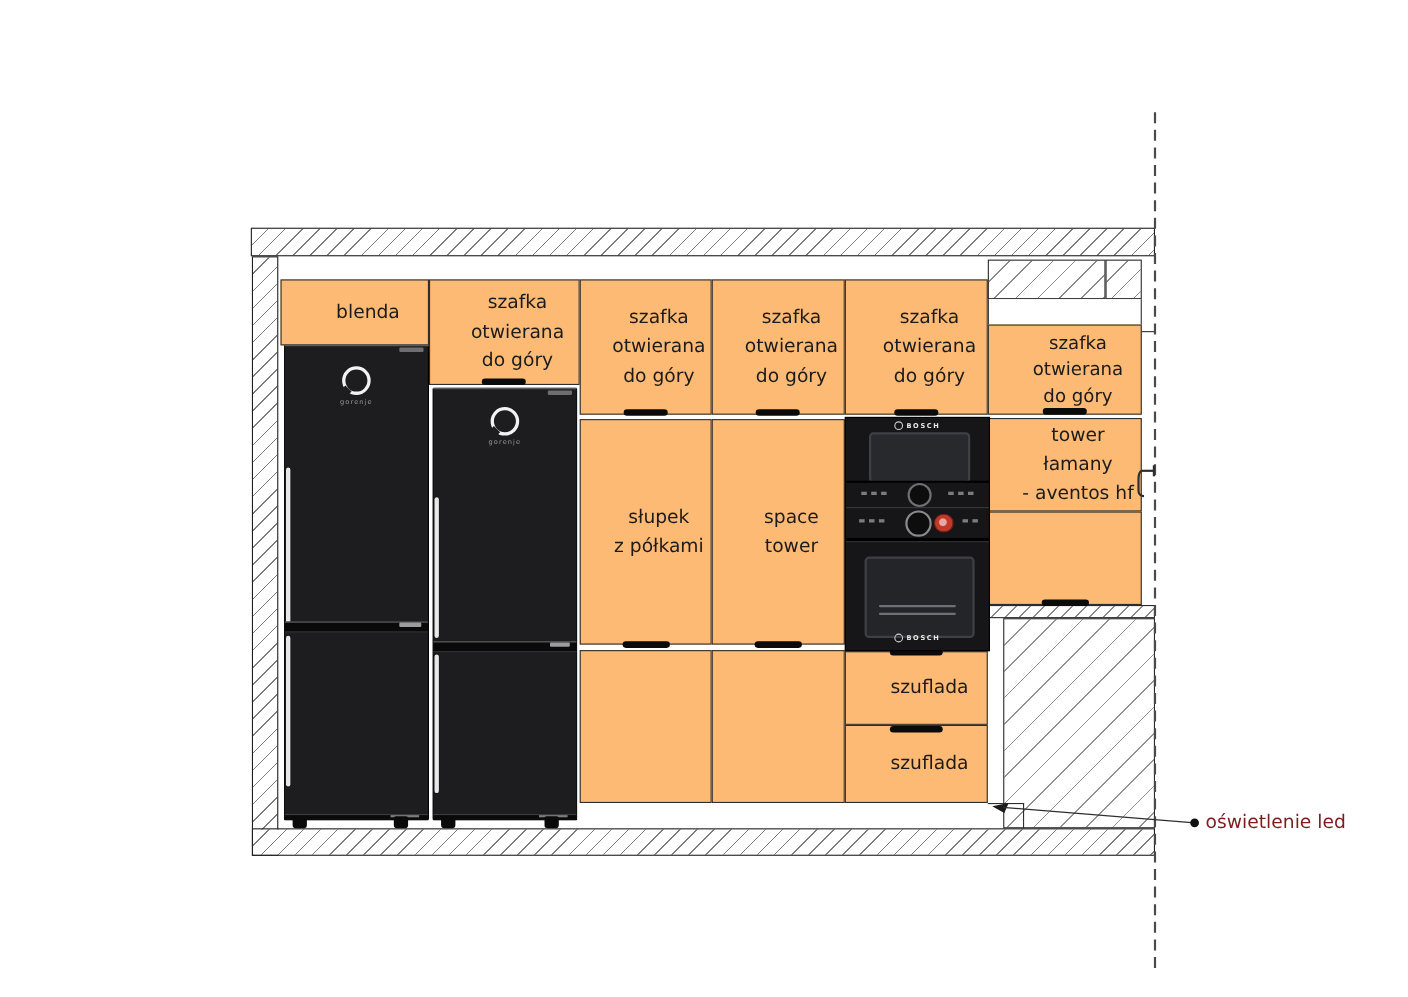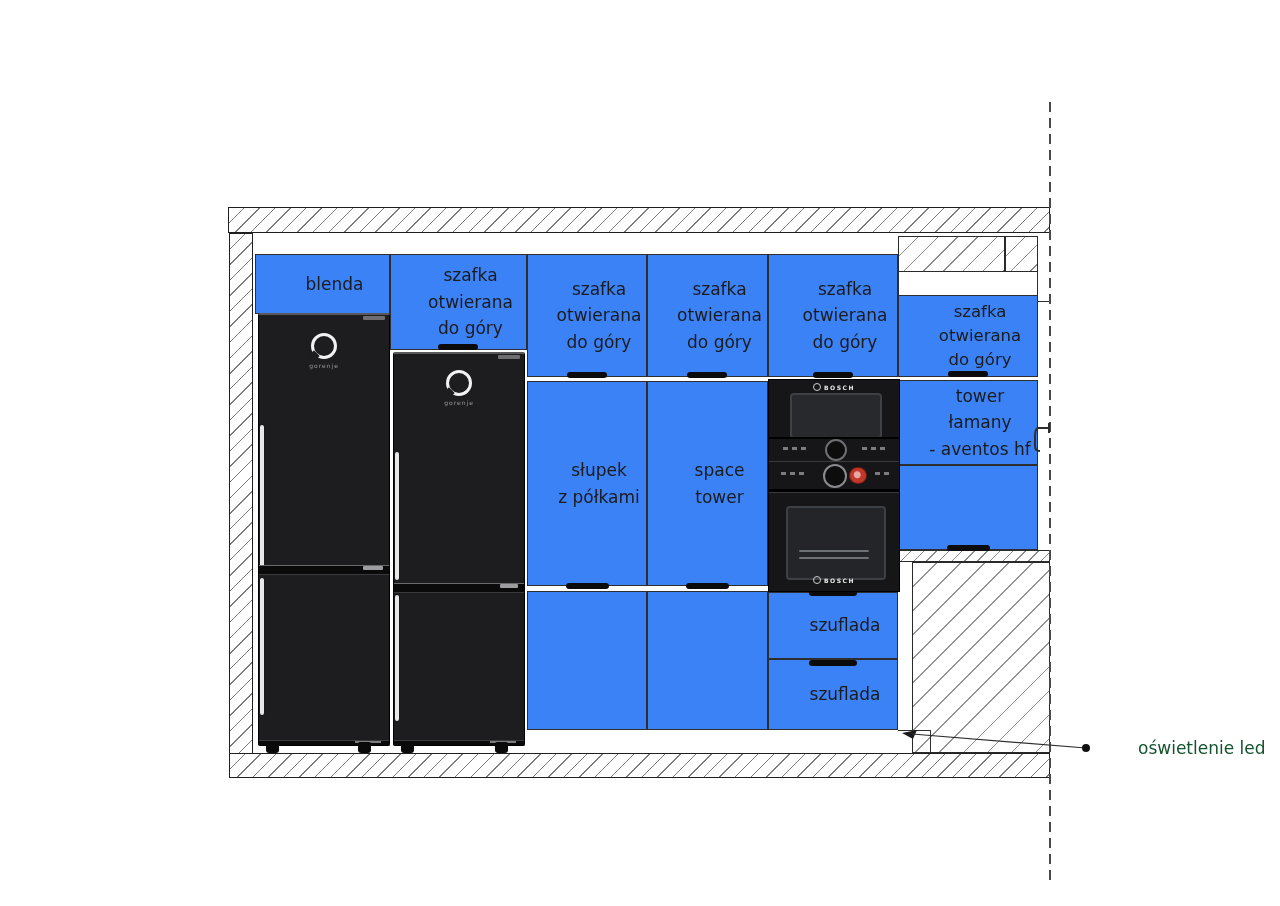--- a/index.html
+++ b/index.html
@@ -1,19 +1,19 @@
 <!DOCTYPE html>
 <html><head>
 <meta charset="utf-8">
 <style>
   html,body{margin:0;padding:0;background:#fff;}
   #canvas{position:relative;width:1280px;height:906px;background:#ffffff;overflow:hidden;
           font-family:"DejaVu Sans","Liberation Sans",sans-serif;}
   .abs{position:absolute;box-sizing:border-box;}
-  .box{position:absolute;box-sizing:border-box;background:#3b82f6;border:1px solid #2e2e2e;padding-left:24px;}
+  .box{position:absolute;box-sizing:border-box;background:#fdba74;border:1px solid #2e2e2e;padding-left:24px;}
   .lbl{display:flex;align-items:center;justify-content:center;text-align:center;
        white-space:pre-line;font-size:17px;line-height:1.55;color:#1b1b1b;}
   .hatch-fine{background-image:repeating-linear-gradient(135deg,#ffffff 0 10px,#7d7d7d 10px 11px);
               border:1px solid #1f1f1f;}
   .hatch-mid{background-image:repeating-linear-gradient(135deg,#ffffff 0 13px,#8a8a8a 13px 14px);
              border:1px solid #2a2a2a;}
   .hatch-coarse{background-image:repeating-linear-gradient(135deg,#ffffff 0 16px,#929292 16px 17px);
                 border:1px solid #2a2a2a;}
   .handle{position:absolute;background:#0b0b0b;border-radius:3px;height:6px;}
   .fridge{position:absolute;background:#1d1d1f;border:1px solid #000;border-top:2px solid #59595c;
@@ -30,21 +30,21 @@
   .ffoot{position:absolute;width:13px;height:11px;background:#0a0a0a;border-radius:2px 2px 3px 3px;}
   .bosch{position:absolute;background:#161618;border:1px solid #000;}
   .bosch-logo{position:absolute;left:0;right:0;display:flex;align-items:center;justify-content:center;
               gap:3px;color:#e8e8e8;font-size:6px;letter-spacing:1.5px;font-weight:bold;}
   .bosch-ring{width:6px;height:6px;border:1px solid #cfcfcf;border-radius:50%;}
   .glass{position:absolute;background:#27292c;border:2px solid #3d4044;border-radius:4px;}
   .knob{position:absolute;border-radius:50%;background:#0d0d0d;}
   .tick-row{position:absolute;display:flex;gap:4px;}
   .tick{width:5px;height:3px;background:#7c7c80;}
   .ovline{position:absolute;height:2px;background:#6d7074;border-radius:1px;}
-  .led-label{position:absolute;font-size:17px;color:#14532d;white-space:nowrap;margin-left:42px;}
+  .led-label{position:absolute;font-size:17px;color:#7f1d1d;white-space:nowrap;}
 </style>
 </head>
 <body>
 
 <div id="canvas">
 
   <div class="abs hatch-fine" style="left:228px;top:207px;width:822px;height:26px;"></div>
   <div class="abs hatch-fine" style="left:229px;top:233px;width:24px;height:545px;"></div>
   <div class="abs hatch-fine" style="left:229px;top:753px;width:821px;height:25px;"></div>
   <div class="abs hatch-mid" style="left:898px;top:236px;width:107px;height:36px;"></div>

